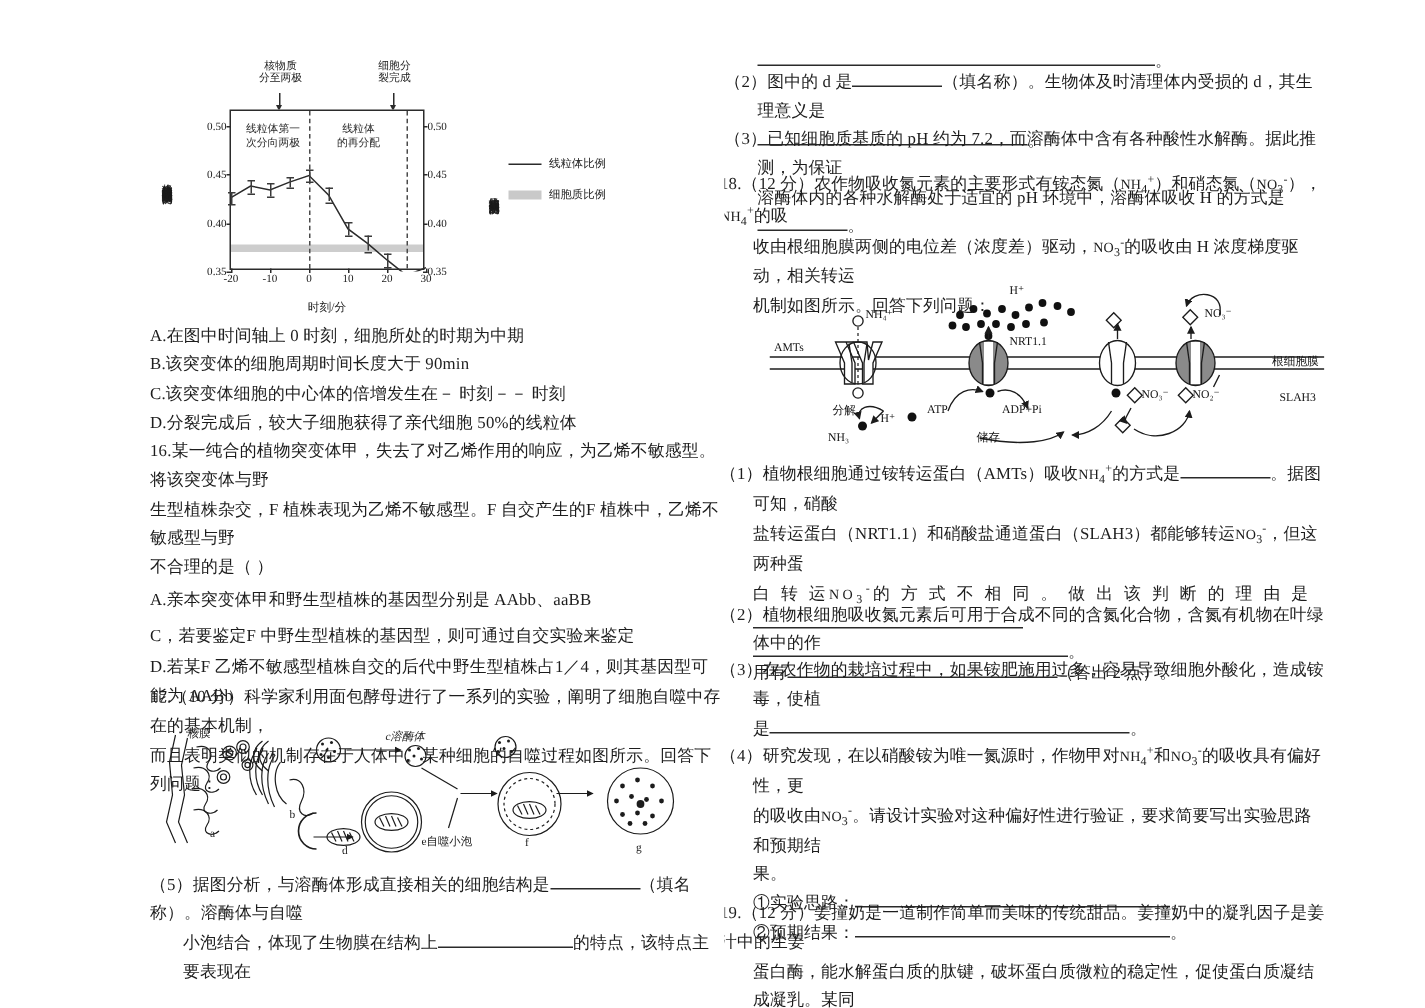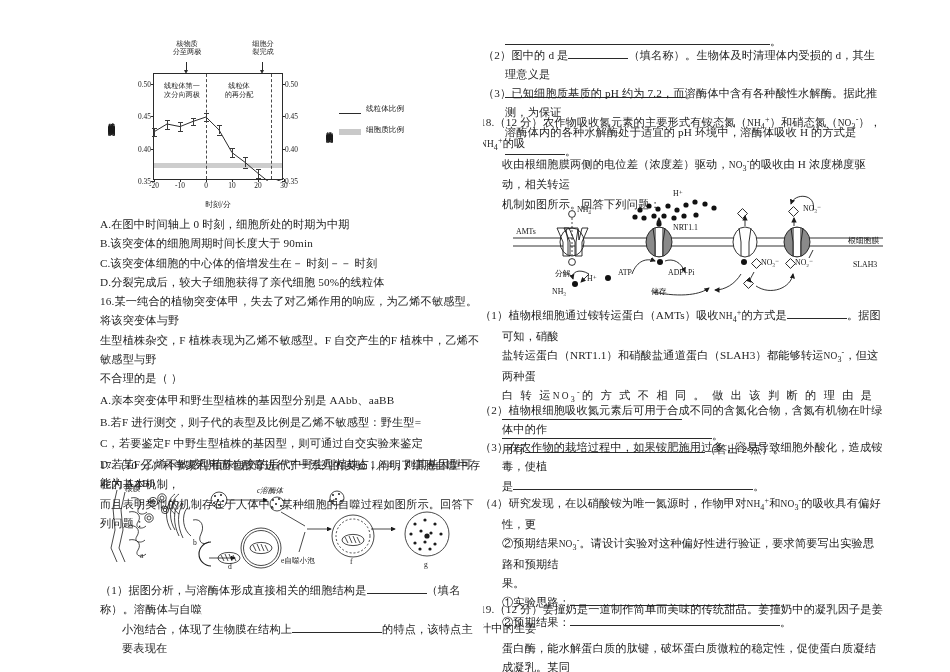--- a/index.html
+++ b/index.html
@@ -52,21 +52,21 @@
   .xt { position:absolute; top:100%; margin-top:2px; font-size:7.4px; transform:translateX(-50%); }
   .tickb { position:absolute; bottom:-3px; width:1px; height:3px; background:#2b2b2b; }
   .vline { position:absolute; top:0; bottom:0; width:0; border-left:1px dashed #4a4a4a; }
   .arrowlbl { position:absolute; font-size:7.2px; line-height:1.12; text-align:center; white-space:nowrap; }
   .arrowstem { position:absolute; width:1px; background:#2b2b2b; }
   .arrowhead { position:absolute; width:0;height:0; border-left:2.5px solid transparent; border-right:2.5px solid transparent; border-top:4px solid #2b2b2b; }
   .inplot { position:absolute; font-size:7.2px; line-height:1.2; text-align:center; color:#2a2a2a; }
   .cytoband { position:absolute; left:0; right:0; background:#c9c9c9; opacity:.92; }
   .xaxis-title { position:absolute; left:52px; top:173px; width:130px; text-align:center; font-size:7.8px; }
   .legend { position:absolute; left:238px; top:78px; font-size:7.6px; }
-  .legrow { display:flex; align-items:flex-end; margin-bottom:11px; }
+  .legrow { display:flex; align-items:center; margin-bottom:11px; }
   .legline { width:22px; height:0; border-top:1px solid #2b2b2b; margin-right:5px; }
   .legswatch { width:22px; height:6px; background:#c9c9c9; margin-right:5px; }
   .errbar { position:absolute; width:1px; background:#3a3a3a; }
   .errcap { position:absolute; width:5px; height:1px; background:#3a3a3a; }
 
   
   .autowrap { position:absolute; left:14px; top:486px; width:360px; height:86px; }
   .dlabel { position:absolute; font-size:7.6px; white-space:nowrap; }
 
   
@@ -189,21 +189,20 @@
       <div>D.分裂完成后，较大子细胞获得了亲代细胞 50%的线粒体</div>
     </div>
 
     <div class="txt" style="position:absolute; left:5px; top:292px; width:382px;">
       <div>16.某一纯合的植物突变体甲，失去了对乙烯作用的响应，为乙烯不敏感型。将该突变体与野</div>
       <div>生型植株杂交，F 植株表现为乙烯不敏感型。F 自交产生的F 植株中，乙烯不敏感型与野</div>
       <div>不合理的是（    ）</div>
       <div style="height:3px"></div>
       <div>A.亲本突变体甲和野生型植株的基因型分别是 AAbb、aaBB</div>
       <div style="height:2px"></div>
-      <div>B.若F 进行测交，则子代的表型及比例是乙烯不敏感型：野生型=</div>
       <div style="height:2px"></div>
       <div>C，若要鉴定F 中野生型植株的基因型，则可通过自交实验来鉴定</div>
       <div style="height:2px"></div>
       <div>D.若某F 乙烯不敏感型植株自交的后代中野生型植株占1／4，则其基因型可能为 AABb</div>
     </div>
 
 
     <div class="txt" style="position:absolute; left:5px; top:456px; width:382px;">
       <div>17.（10 分）科学家利用面包酵母进行了一系列的实验，阐明了细胞自噬中存在的基本机制，</div>
       <div>而且表明类似的机制存在于人体中。某种细胞的自噬过程如图所示。回答下列问题：</div>
@@ -311,21 +310,21 @@
       <div class="dlabel" style="left:84px; top:52px;">b</div>
       <div class="dlabel" style="left:148px; top:0px;font-style:italic;">c溶酶体</div>
       <div class="dlabel" style="left:119px; top:76px;">d</div>
       <div class="dlabel" style="left:172px; top:70px;">e自噬小泡</div>
       <div class="dlabel" style="left:241px; top:71px;">f</div>
       <div class="dlabel" style="left:315px; top:74px;">g</div>
     </div>
 
     <div class="txt" style="position:absolute; left:5px; top:581px; width:382px;">
       <div>
-        <span>（1）据图分析，与溶酶体形成直接相关的细胞结构是</span><span class="blank blk60"></span><span>（填名称）。溶酶体与自噬</span>
+        <span>（5）据图分析，与溶酶体形成直接相关的细胞结构是</span><span class="blank blk60"></span><span>（填名称）。溶酶体与自噬</span>
       </div>
       <div class="pl22">
         <span>小泡结合，体现了生物膜在结构上</span><span class="blank blk90"></span><span>的特点，该特点主要表现在</span>
       </div>
     </div>
   </div>
 
   <div class="col col-right">
 
     <div class="txt" style="position:absolute; left:22px; top:32px; width:300px;">
@@ -486,21 +485,21 @@
       <div class="pl22">
         <span>是</span><span class="blank blk240"></span><span>。</span>
       </div>
     </div>
 
     <div class="txt" style="position:absolute; left:-3px; top:494px; width:405px;">
       <div class="hang">
         <span>（4）研究发现，在以硝酸铵为唯一氮源时，作物甲对</span><span class="small">NH<span class="sub">4</span><span class="sup">+</span></span><span>和</span><span class="small">NO<span class="sub">3</span><span class="sup">-</span></span><span>的吸收具有偏好性，更</span>
       </div>
       <div class="pl22">
-        <span>②预期结果</span><span class="small">NO<span class="sub">3</span><span class="sup">-</span></span><span>。请设计实验对这种偏好性进行验证，要求简要写出实验思路和预期结</span>
+        <span>的吸收由</span><span class="small">NO<span class="sub">3</span><span class="sup">-</span></span><span>。请设计实验对这种偏好性进行验证，要求简要写出实验思路和预期结</span>
       </div>
       <div class="pl22">果。</div>
       <div class="pl22">
         <span>①实验思路：</span><span class="blank blk210"></span><span>。</span>
       </div>
       <div class="pl22">
         <span>②预期结果：</span><span class="blank blk210"></span><span>。</span>
       </div>
     </div>
 

